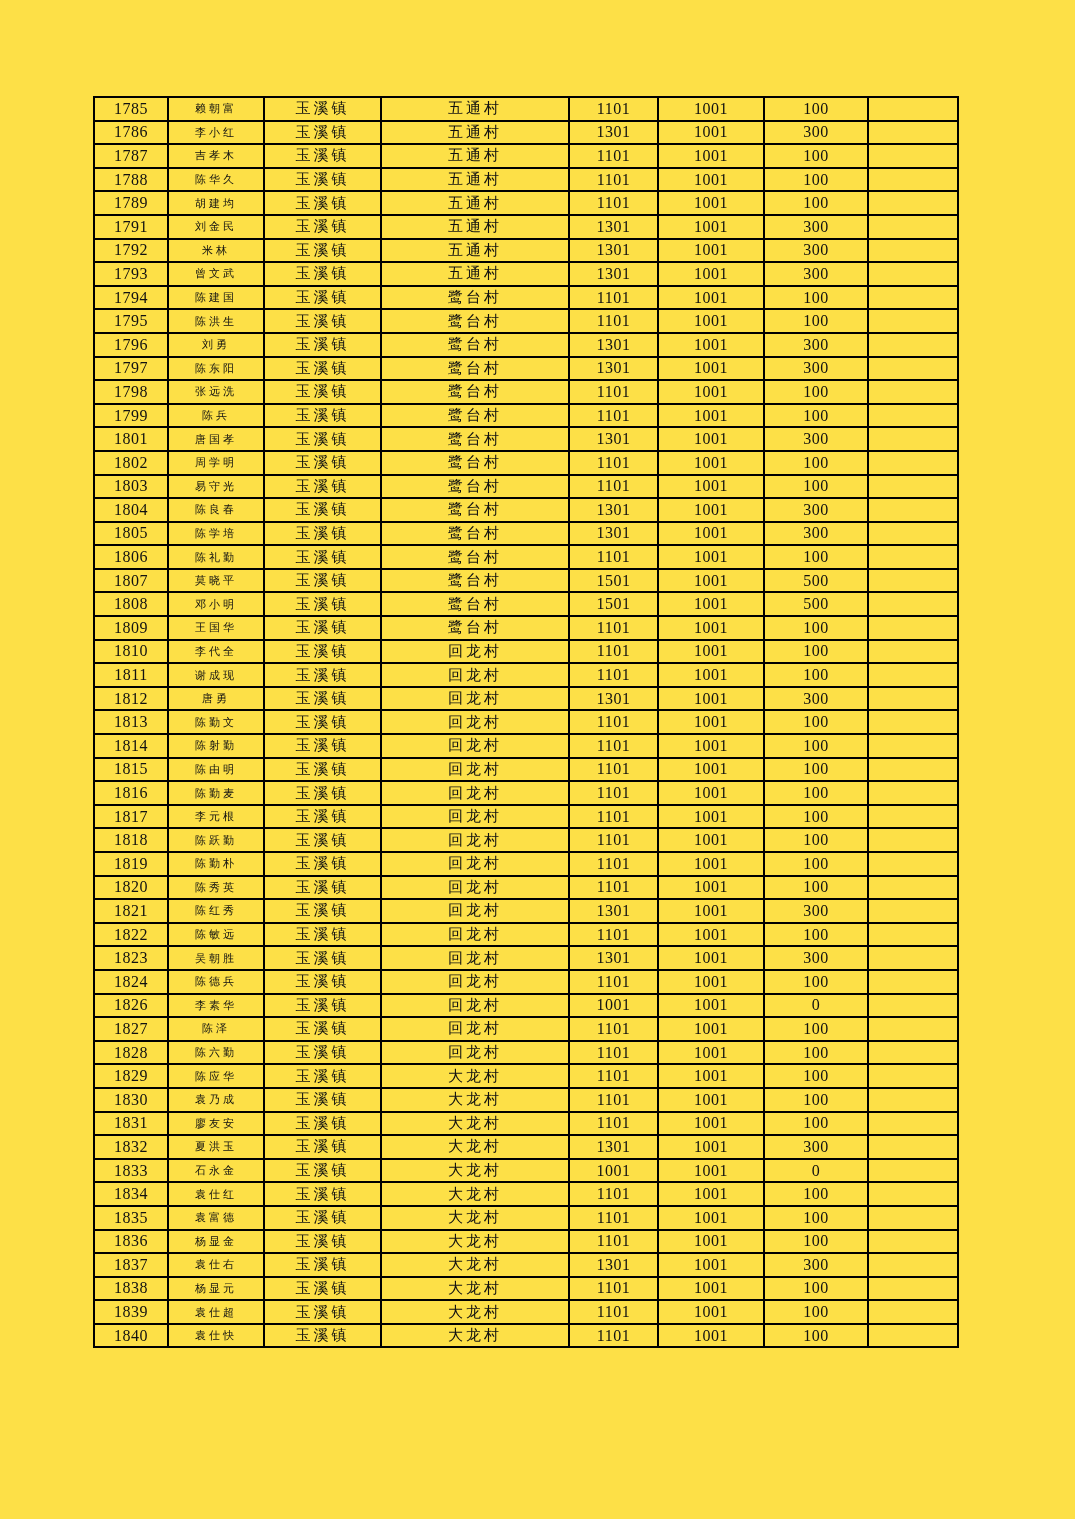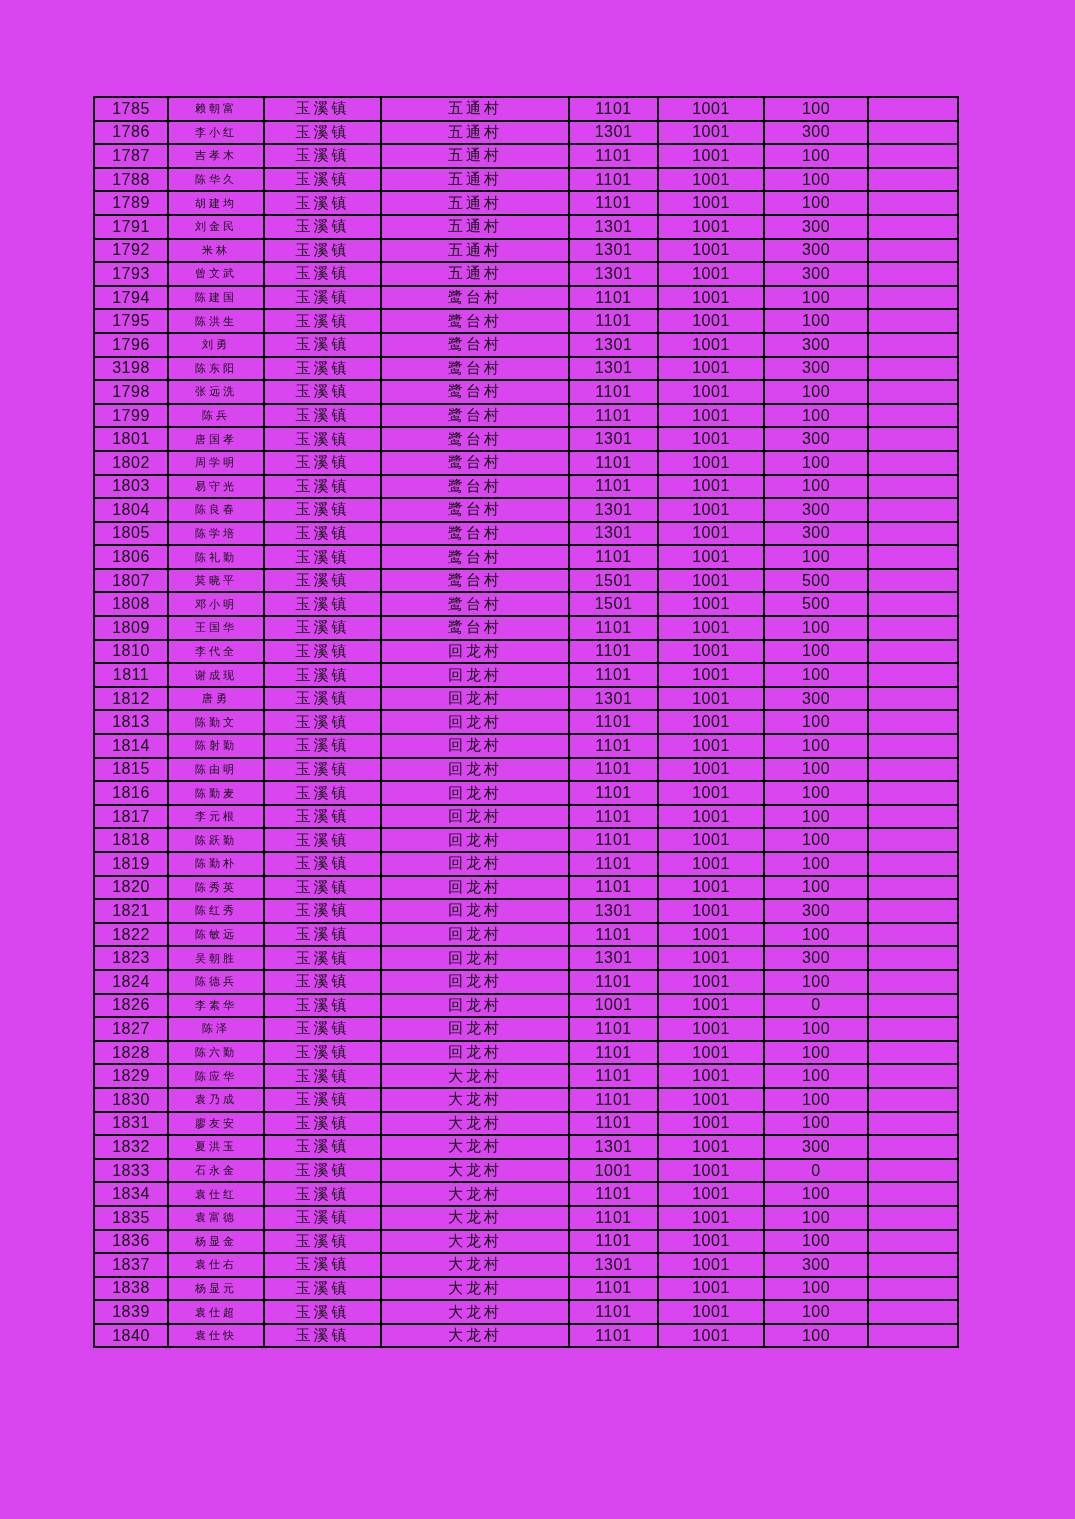--- a/index.html
+++ b/index.html
@@ -1,22 +1,22 @@
 <!DOCTYPE html>
 <html><head>
 <meta charset="utf-8">
 <style>
   html, body { margin: 0; padding: 0; background: #ffffff; }
   .page {
     position: relative;
     width: 1075px;
     height: 1519px;
-    background: #d946ef;
+    background: #fde047;
     overflow: hidden;
-    font-family: Liberation Sans, sans-serif;
+    font-family: Liberation Serif, serif;
     color: #111111;
   }
   .table-wrap {
     position: absolute;
     left: 93px;
     top: 96px;
   }
   table.roster {
     border-collapse: collapse;
     table-layout: fixed;
@@ -159,21 +159,21 @@
     <td class="c-id">1796</td>
     <td class="c-name">刘勇</td>
     <td class="c-town">玉溪镇</td>
     <td class="c-village">鹭台村</td>
     <td class="c-num">1301</td>
     <td class="c-num">1001</td>
     <td class="c-num">300</td>
     <td class="c-blank"></td>
   </tr>
           <tr>
-    <td class="c-id">3198</td>
+    <td class="c-id">1797</td>
     <td class="c-name">陈东阳</td>
     <td class="c-town">玉溪镇</td>
     <td class="c-village">鹭台村</td>
     <td class="c-num">1301</td>
     <td class="c-num">1001</td>
     <td class="c-num">300</td>
     <td class="c-blank"></td>
   </tr>
           <tr>
     <td class="c-id">1798</td>

